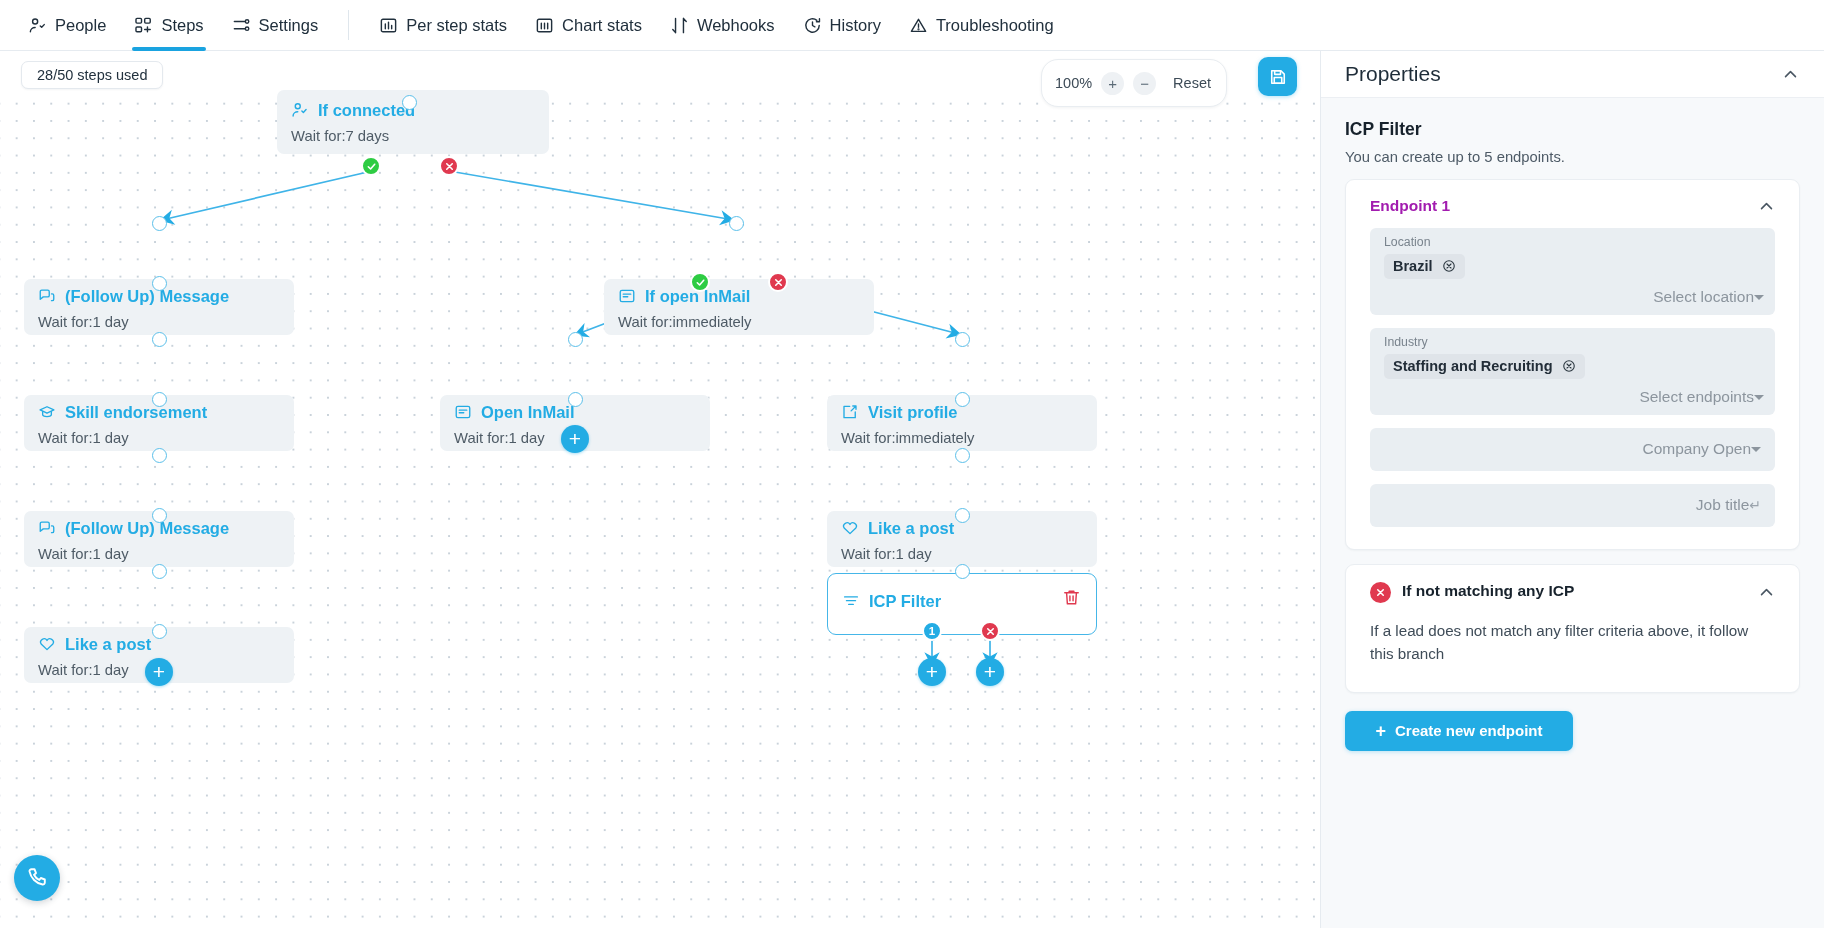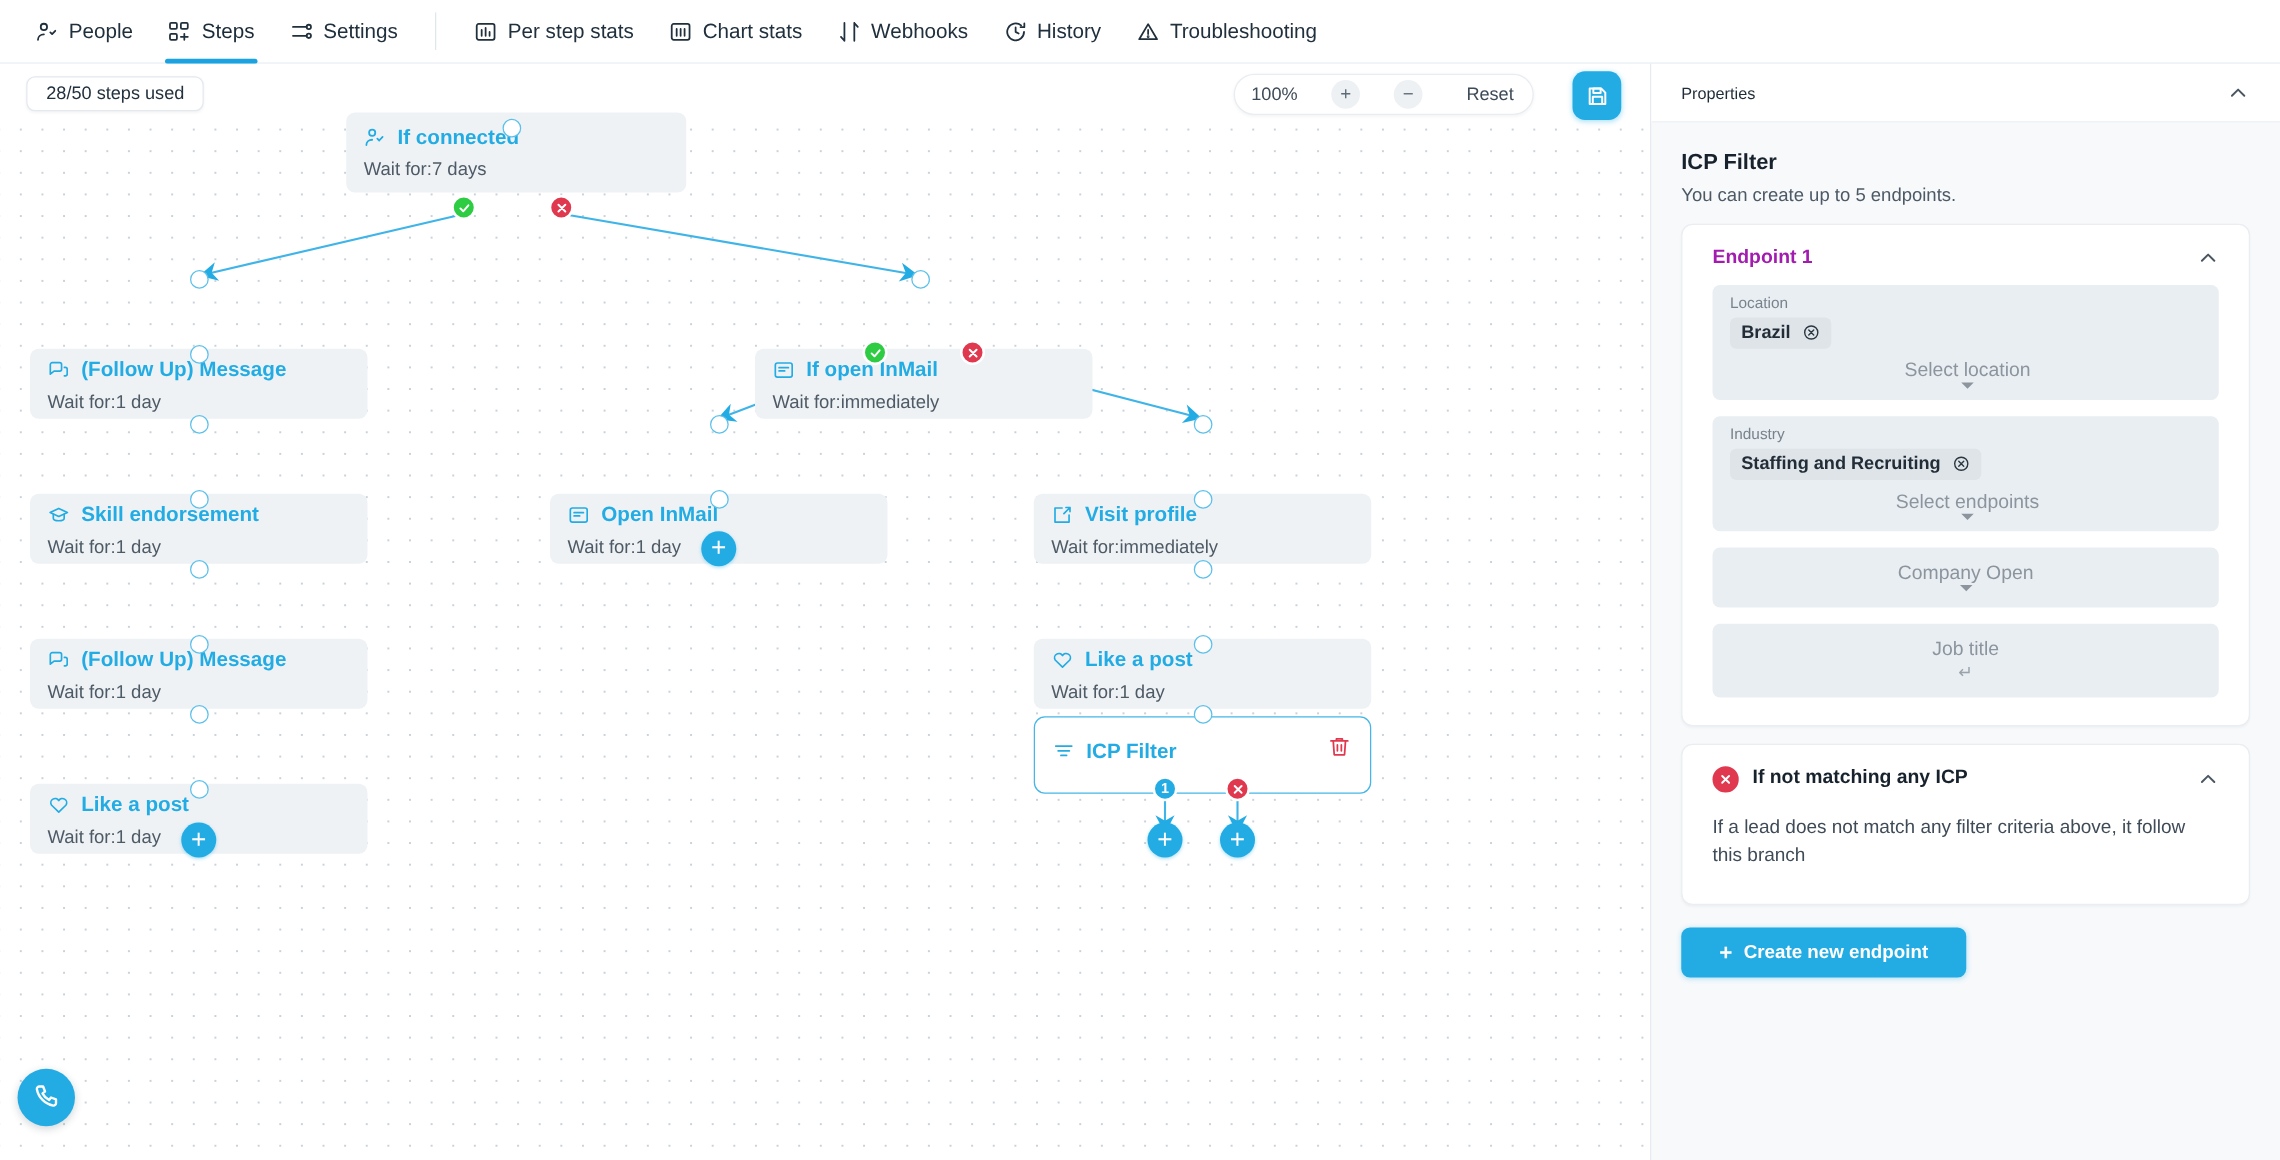--- a/index.html
+++ b/index.html
@@ -57,22 +57,22 @@
     display: flex; align-items: center;
     font-size: 14.5px; color: #22313e;
     background: #ffffff;
     border: 1px solid #e4e9ee;
     border-radius: 7px;
     box-shadow: 0 1px 2px rgba(25,40,55,.05);
     z-index: 6;
   }
   .zoom-bar {
     position: absolute; right: 93px; top: 8px;
-    height: 33px; padding: 0 7px 0 13px;
-    display: flex; align-items: center; gap: 27px;
+    height: 48px; padding: 0 7px 0 13px;
+    display: flex; align-items: center; gap: 9px;
     background: #ffffff;
     border: 1px solid #e9edf1;
     border-radius: 17px;
     box-shadow: 0 1px 3px rgba(25,40,55,.06);
     z-index: 6;
   }
   .zoom-level { font-size: 14.5px; color: #3d4b57; }
   .zoom-btn {
     width: 23px; height: 23px; border-radius: 50%;
     background: #eef1f4; color: #5c6b77;
@@ -172,21 +172,21 @@
     background: #f7f9fb;
     border-left: 1px solid #e6ebf0;
     overflow: hidden;
   }
   .props-header {
     height: 47px; background: #ffffff;
     border-bottom: 1px solid #eceff3;
     display: flex; align-items: center; justify-content: space-between;
     padding: 0 25px 0 24px;
   }
-  .props-header h2 { font-size: 13px; font-weight: normal; color: #1f2d39; }
+  .props-header h2 { font-size: 21px; font-weight: normal; color: #1f2d39; }
   .chev { width: 17px; height: 17px; cursor: pointer; }
   .chev svg { width: 17px; height: 17px; display: block; }
 
   .props-body { padding: 21px 24px 0 24px; }
   .props-title { font-size: 17.5px; font-weight: bold; color: #17222c; }
   .props-desc { margin-top: 9px; font-size: 14.8px; color: #4d5a66; }
 
   .card {
     margin-top: 14px;
     background: #ffffff;
@@ -212,22 +212,22 @@
   .chip {
     display: inline-flex; align-items: center; gap: 9px;
     background: #dfe4e9; border-radius: 5px;
     padding: 4px 9px 5px 9px;
     font-size: 14.5px; color: #222d38; font-weight: bold;
   }
   .chip .x { width: 14px; height: 14px; cursor: pointer; }
   .chip .x svg { width: 14px; height: 14px; display: block; }
   .field-row {
     margin-top: 9px;
-    display: flex; align-items: center; justify-content: center;
-    font-size: 15.5px; color: #8c959e; flex-direction: column;
+    display: flex; align-items: center; justify-content: flex-end;
+    font-size: 15.5px; color: #8c959e;
   }
   .caret { width: 0; height: 0; border-left: 5px solid transparent; border-right: 5px solid transparent; border-top: 5.5px solid #8c959e; }
 
   .field.plain { padding: 12px 14px 13px 14px; }
   .field.plain .field-row { margin-top: 0; }
   .enter-ico { font-size: 14px; color: #9aa3ac; }
 
   .nomatch-head { display: flex; gap: 11px; }
   .nomatch-ico {
     width: 21px; height: 21px; border-radius: 50%;

